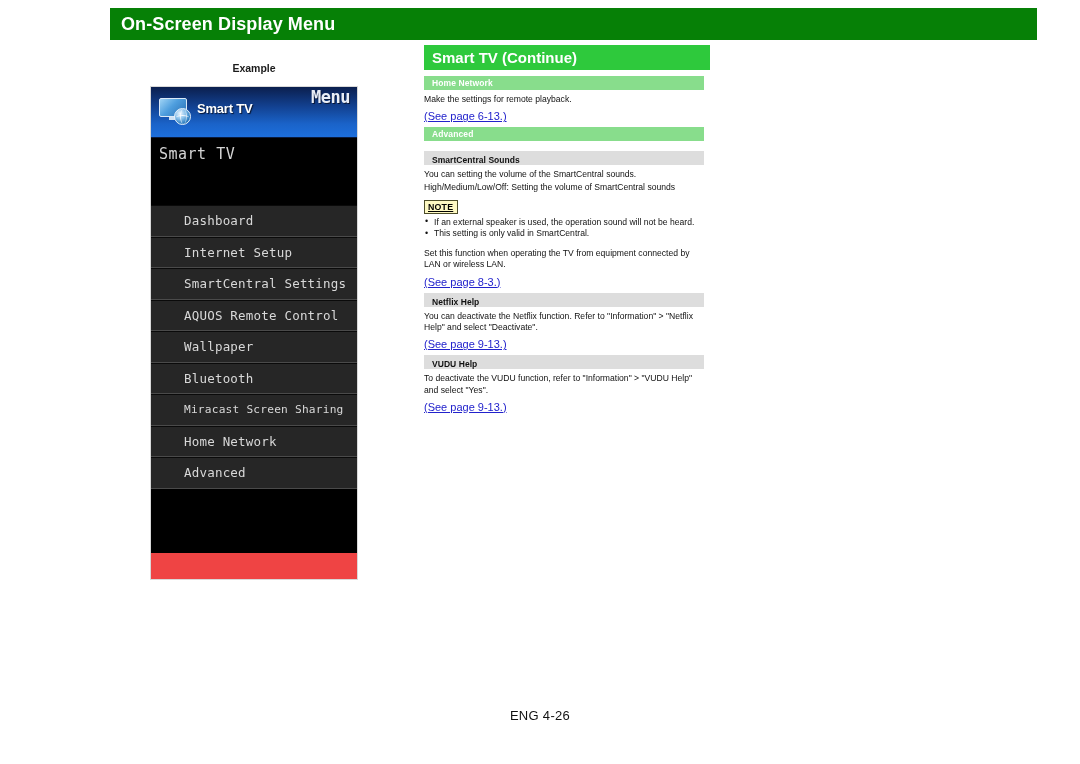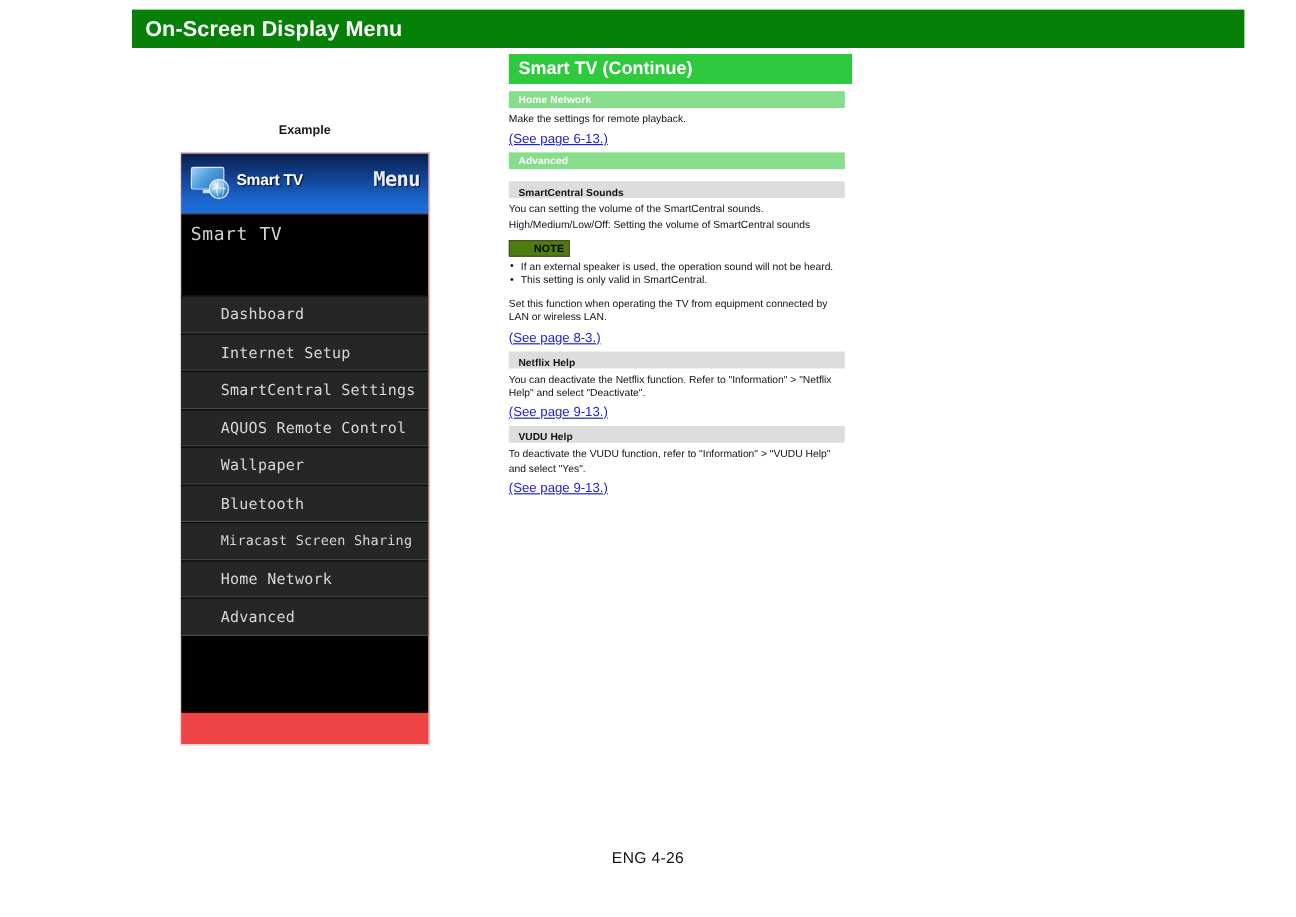--- a/index.html
+++ b/index.html
@@ -34,21 +34,20 @@
     letter-spacing: 0.1px;
     margin-left: 11px;
   }
 
   
   .example-col {
     position: absolute;
     left: 150px;
     top: 62px;
     width: 208px;
-    margin-top: 41px;
   }
   .example-label {
     text-align: center;
     font-size: 10.5px;
     font-weight: bold;
     color: #1a1a1a;
     margin-bottom: 12px;
   }
   .tv-shot {
     width: 206px;
@@ -60,21 +59,21 @@
   }
   .tv-header {
     height: 50px;
     background: linear-gradient(to bottom, #0b1f4e 0%, #12408f 38%, #1a63c9 74%, #1d6fdc 100%);
     position: relative;
     border-bottom: 1px solid #0a1b3d;
   }
   .tv-header .menu-word {
     position: absolute;
     right: 7px;
-    top: 12px;
+    top: 0px;
     font-family: "DejaVu Sans Mono", monospace;
     font-size: 17px;
     font-weight: bold;
     color: #e9eef7;
     text-shadow: 1px 1px 0 #0a1736;
     letter-spacing: -0.5px;
   }
   .tv-icon {
     position: absolute;
     left: 8px;
@@ -233,28 +232,29 @@
     font-size: 11px;
     line-height: 11.2px;
     color: #2222cc;
     text-decoration: underline;
     display: inline-block;
     margin-bottom: 5px;
     cursor: pointer;
   }
   .note-badge {
     display: inline-block;
-    background: #4d7c0f;
+    background: #fef9c3;
     color: #000000;
     font-size: 8.8px;
     font-weight: bold;
-    padding: 1px 4px 1px 20px;
+    padding: 1px 4px 1px 3px;
     border: 1px solid #4d4d2a;
     margin: 6px 0 3px 0;
     letter-spacing: 0.2px;
+    text-decoration: underline;
   }
   .note-list {
     margin: 0;
     padding: 0;
     list-style: none;
   }
   .note-list li {
     font-size: 8.6px;
     line-height: 11.2px;
     color: #111111;

